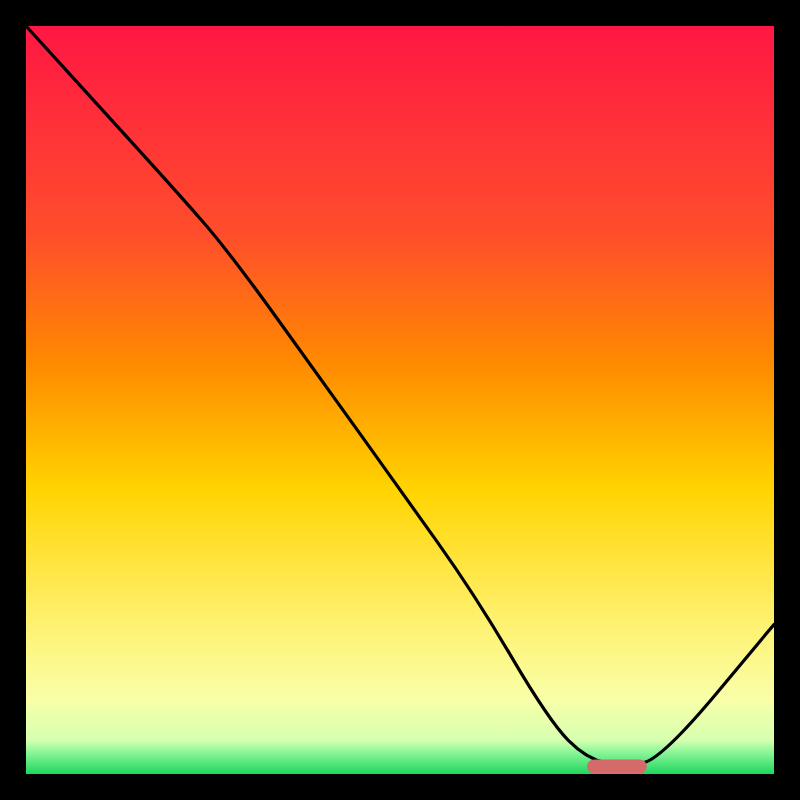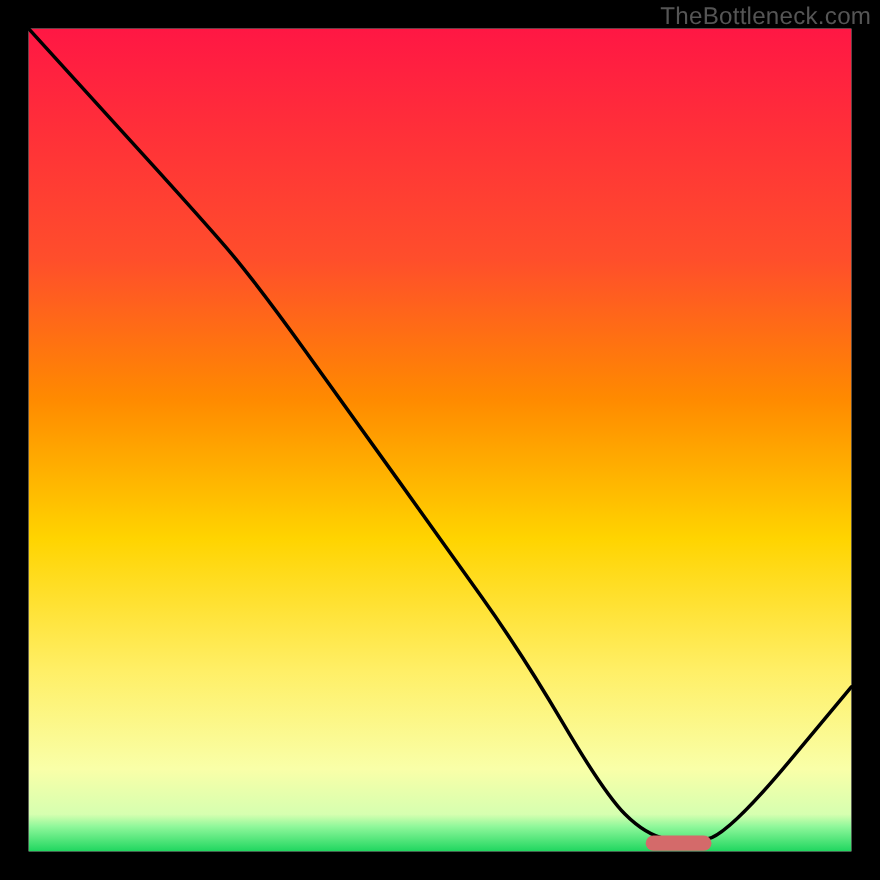--- a/index.html
+++ b/index.html
@@ -27,21 +27,20 @@
     z-index: 5;
   }
   svg {
     display: block;
   }
 </style>
 </head>
 <body>
 
 <div class="stage">
-  <div class="watermark">TheBottleneck.com</div>
 
   <svg id="chart-svg" width="800" height="800" viewBox="0 0 800 800" preserveAspectRatio="none">
     <defs>
       <linearGradient id="bg-grad" x1="0" y1="0" x2="0" y2="1">
         <stop id="g0" offset="0%" stop-color="#ff1744"></stop>
         <stop id="g1" offset="28%" stop-color="#ff4e2b"></stop>
         <stop id="g2" offset="45%" stop-color="#ff8a00"></stop>
         <stop id="g3" offset="62%" stop-color="#ffd400"></stop>
         <stop id="g4" offset="78%" stop-color="#ffef66"></stop>
         <stop id="g5" offset="90%" stop-color="#f9ffa8"></stop>

